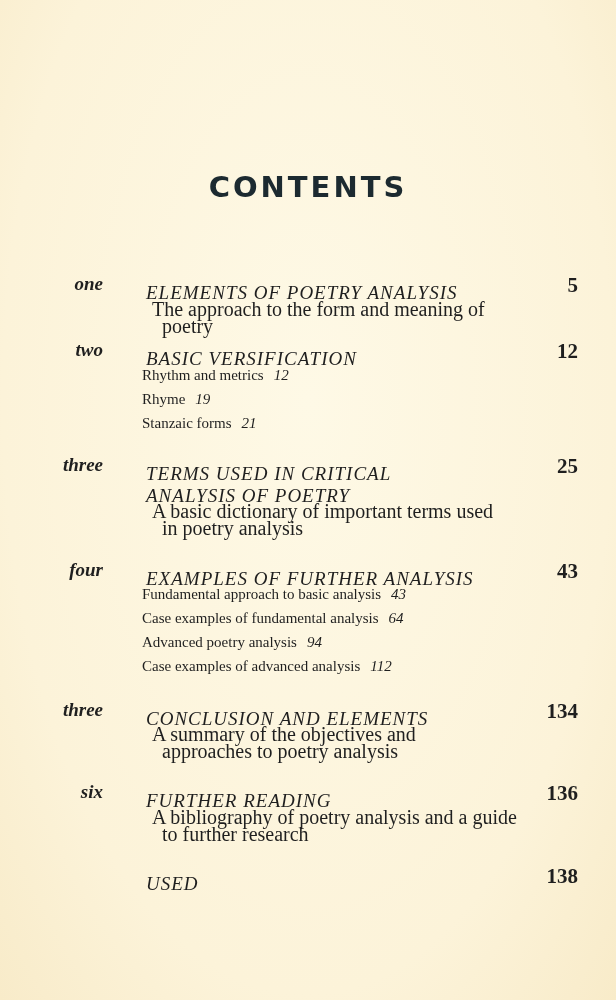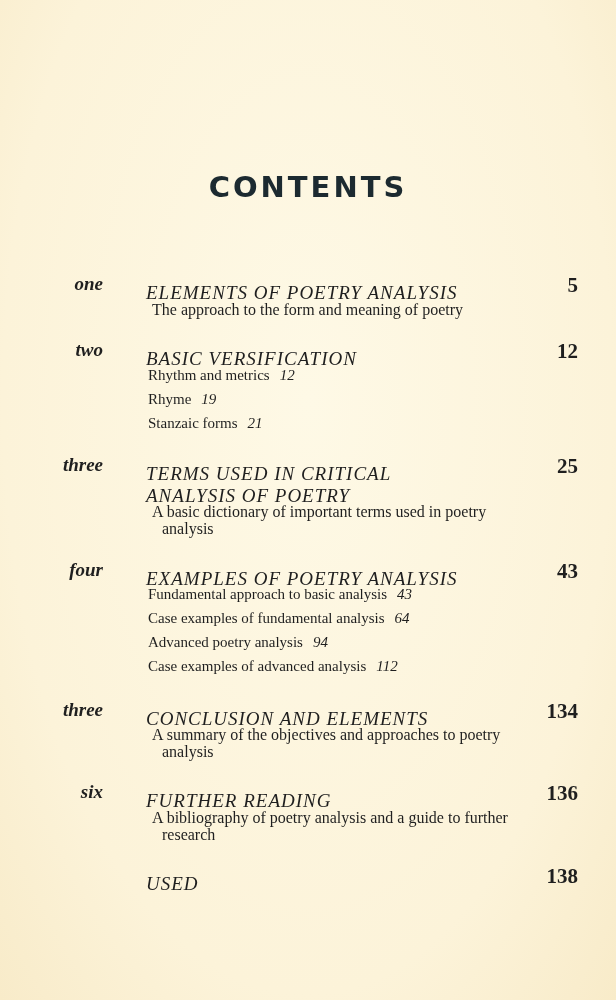--- a/index.html
+++ b/index.html
@@ -30,25 +30,25 @@
     font-style: italic; font-size: 19px; letter-spacing: 1px;
     line-height: 22px;
     margin-left: 11px;
   }
   .page {
     position: absolute; right: 38px; top: 0;
     font-weight: bold; font-size: 21px;
   }
   .desc {
     position: absolute; left: 152px; width: 370px;
-    font-size: 16px; line-height: 17px;
+    font-size: 20px; line-height: 17px;
     padding-left: 10px; text-indent: -10px;
   }
   .sub {
-    position: absolute; left: 148px;
+    position: absolute; left: 142px;
     font-size: 15px; white-space: nowrap;
   }
   .sub .sp { font-style: italic; margin-left: 10px; }
 </style>
 </head>
 <body>
 
 <div class="title">CONTENTS</div>
 
 <div class="entry" style="top:273px">
@@ -69,21 +69,21 @@
 
 <div class="entry" style="top:454px">
   <span class="num">three</span>
   <span class="head" style="width:300px">TERMS USED IN CRITICAL ANALYSIS OF POETRY</span>
   <span class="page">25</span>
   <div class="desc" style="top:49px; width:340px">A basic dictionary of important terms used in poetry analysis</div>
 </div>
 
 <div class="entry" style="top:559px">
   <span class="num">four</span>
-  <span class="head">EXAMPLES OF POETRY ANALYSIS</span>
+  <span class="head">EXAMPLES OF FURTHER ANALYSIS</span>
   <span class="page">43</span>
   <div class="sub" style="top:27px"><span>Fundamental approach to basic analysis</span><span class="sp">43</span></div>
   <div class="sub" style="top:51px"><span>Case examples of fundamental analysis</span><span class="sp">64</span></div>
   <div class="sub" style="top:75px"><span>Advanced poetry analysis</span><span class="sp">94</span></div>
   <div class="sub" style="top:99px"><span>Case examples of advanced analysis</span><span class="sp">112</span></div>
 </div>
 
 <div class="entry" style="top:699px">
   <span class="num">three</span>
   <span class="head">CONCLUSION AND ELEMENTS</span>

